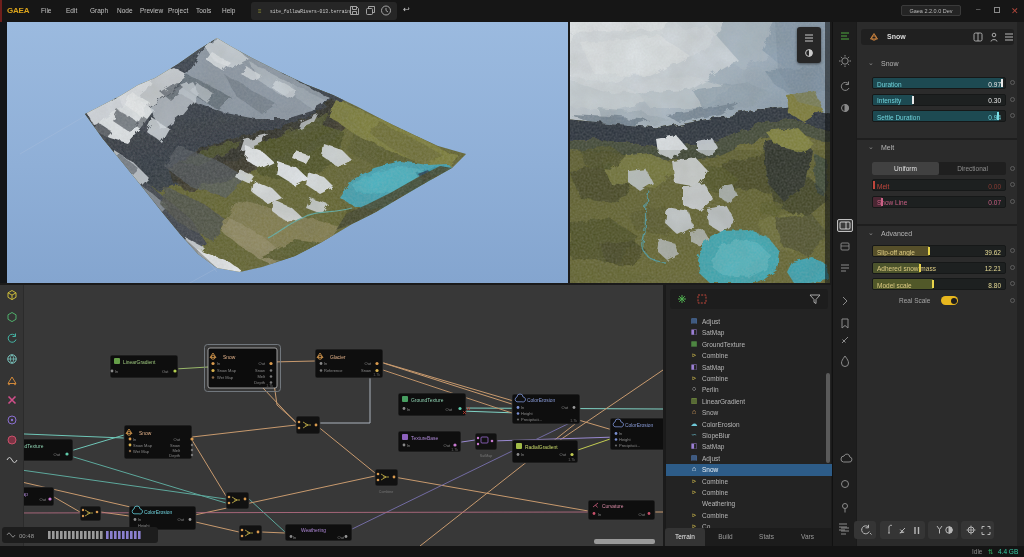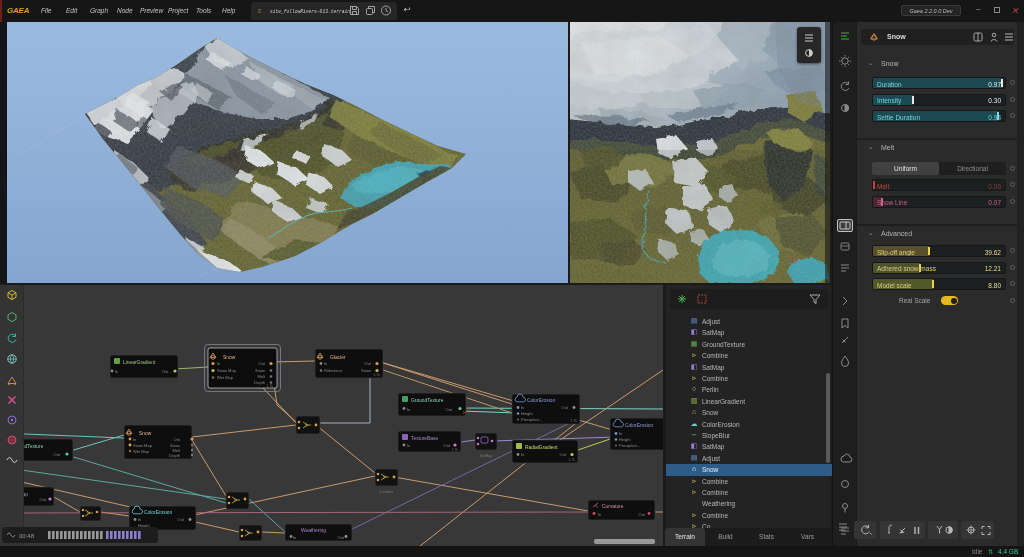--- a/index.html
+++ b/index.html
@@ -1,19 +1,19 @@
 <!DOCTYPE html>
 <html><head><meta charset="utf-8">
 <style>
 *{margin:0;padding:0;box-sizing:border-box;font-family:"Liberation Sans",sans-serif;}
 html,body{width:1024px;height:557px;overflow:hidden;background:#1b1b1b;}
 #app{position:relative;width:1024px;height:557px;background:#1b1b1b;}
 .abs{position:absolute;}
 
-#titlebar{position:absolute;left:0;top:0;width:1024px;height:22px;background:#161616;font-style:italic;}
+#titlebar{position:absolute;left:0;top:0;width:1024px;height:22px;background:#161616;}
 #redstrip{position:absolute;left:0;top:0;width:2px;height:22px;background:#6e1f1c;}
 #logo{position:absolute;left:7px;top:6px;font-size:8px;font-weight:bold;color:#d9a21b;letter-spacing:-0.2px;}
 .menu{position:absolute;top:7px;font-size:6.5px;color:#c2c2c2;}
 #fnpill{position:absolute;left:251px;top:2px;width:146px;height:18px;background:#262626;border-radius:3px;}
 #fnpill .bars{position:absolute;left:7px;top:6px;font-size:6px;color:#8f8f35;}
 #fnpill .fname{position:absolute;left:19px;top:6.5px;font-size:4.6px;color:#cfcfcf;font-family:"Liberation Mono",monospace;letter-spacing:0;}
 .tbicon{position:absolute;top:6px;font-size:7px;color:#b5b5b5;}
 #verpill{position:absolute;left:901px;top:5px;width:60px;height:11px;background:#242424;border:1px solid #3a3a3a;border-radius:2px;color:#b9b9b9;font-size:5.5px;text-align:center;line-height:11px;}
 .winbtn{position:absolute;top:5px;font-size:8px;color:#9a9a9a;}
 

